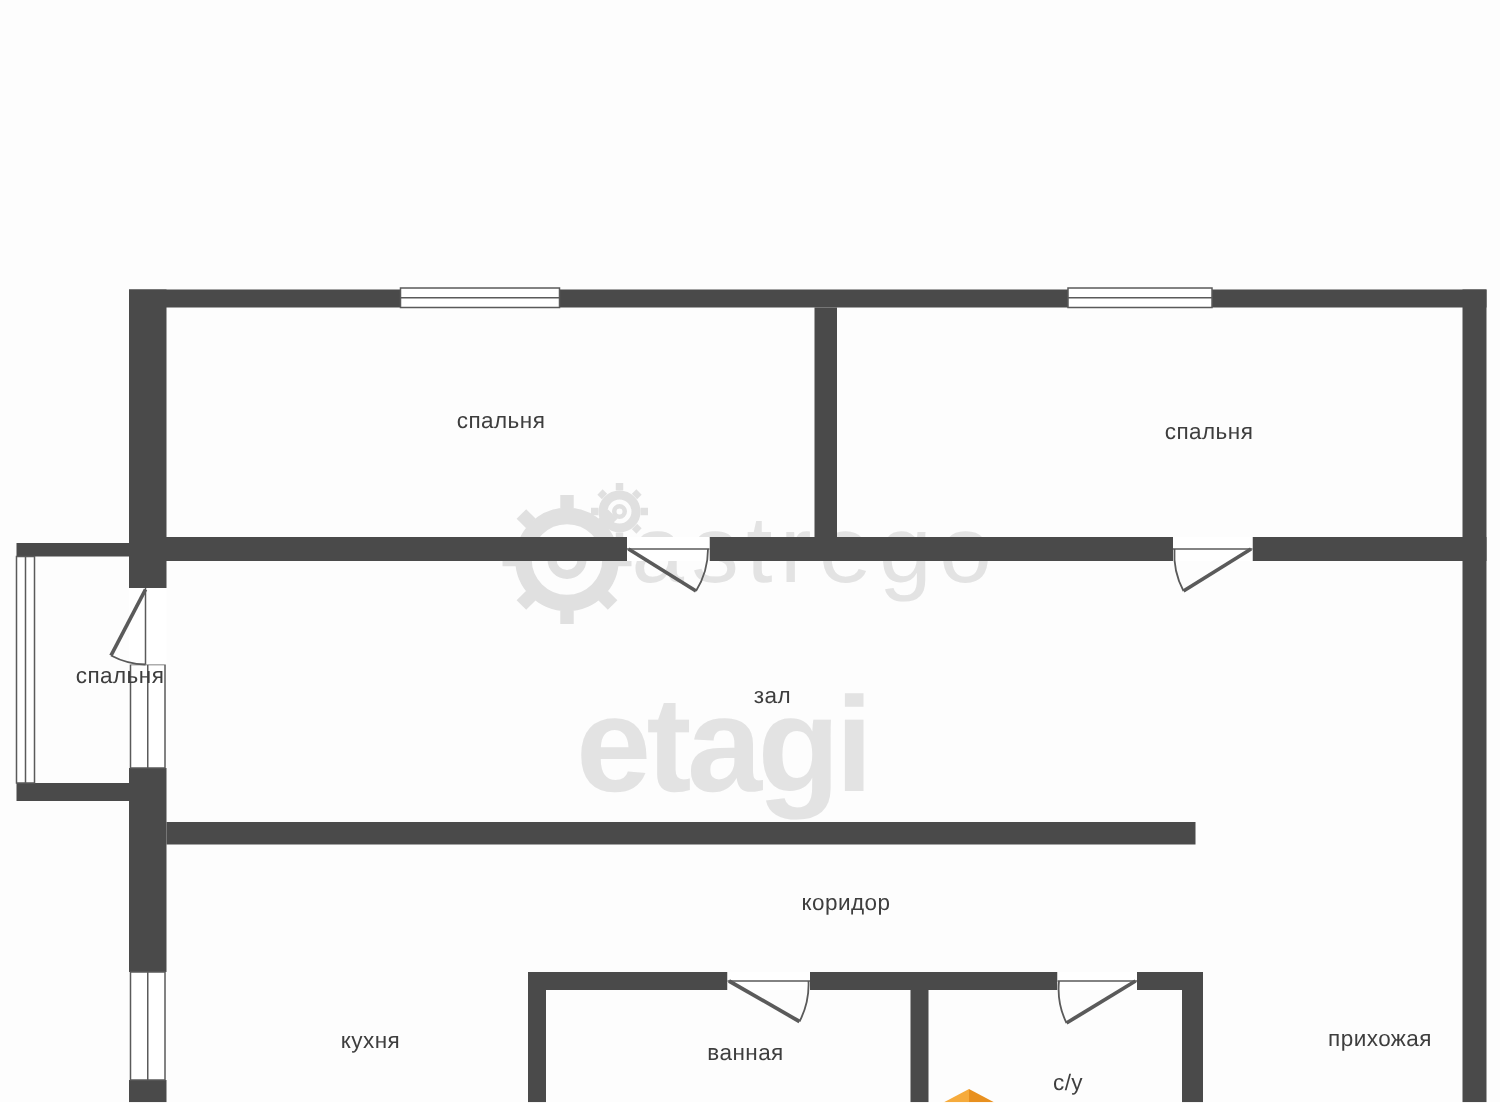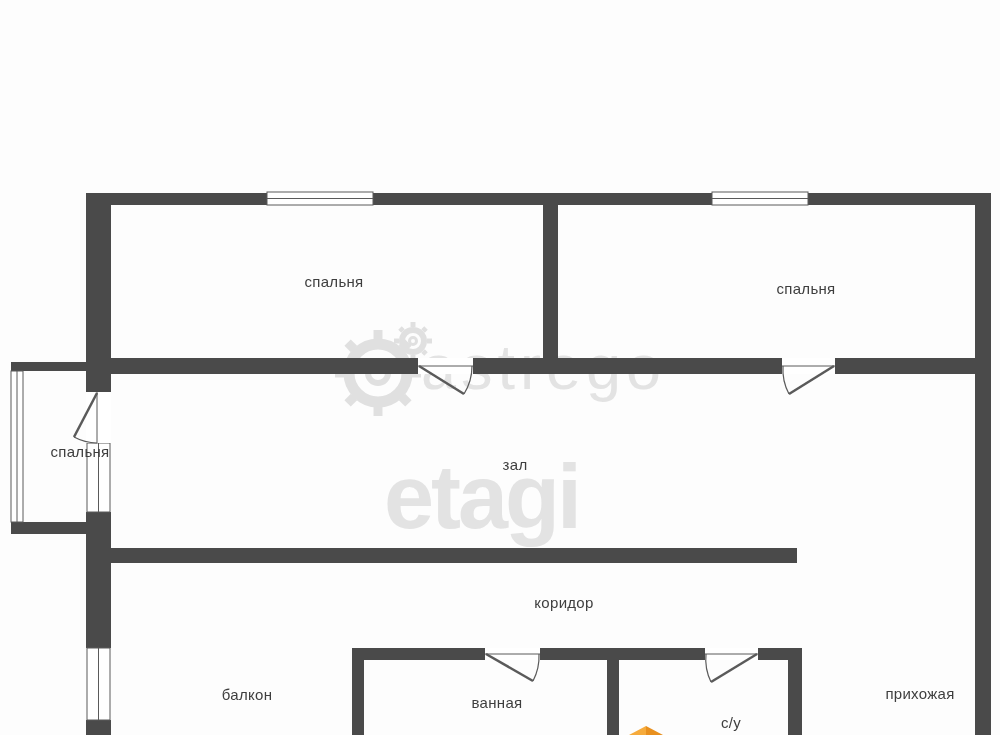--- a/index.html
+++ b/index.html
@@ -160,19 +160,19 @@
       <polygon points="646,726 663,735 646,735" fill="var(--color-logodark,#e8901f)"></polygon>
     </g>
   </svg>
 
   <div id="label-layer" class="layer">
     <div class="room-label" style="left:310px;top:281px;">спальня</div>
     <div class="room-label" style="left:782px;top:288px;">спальня</div>
     <div class="room-label" style="left:56px;top:451px;">спальня</div>
     <div class="room-label" style="left:491px;top:464px;">зал</div>
     <div class="room-label" style="left:540px;top:602px;">коридор</div>
-    <div class="room-label" style="left:223px;top:694px;">балкон</div>
+    <div class="room-label" style="left:223px;top:694px;">кухня</div>
     <div class="room-label" style="left:473px;top:702px;text-align:center;">ванная</div>
-    <div class="room-label" style="left:707px;top:722px;">с/у</div>
+    <div class="room-label" style="left:688px;top:722px;">с/у</div>
     <div class="room-label" style="left:896px;top:693px;">прихожая</div>
   </div>
 
 </div>
 
 </body></html>

